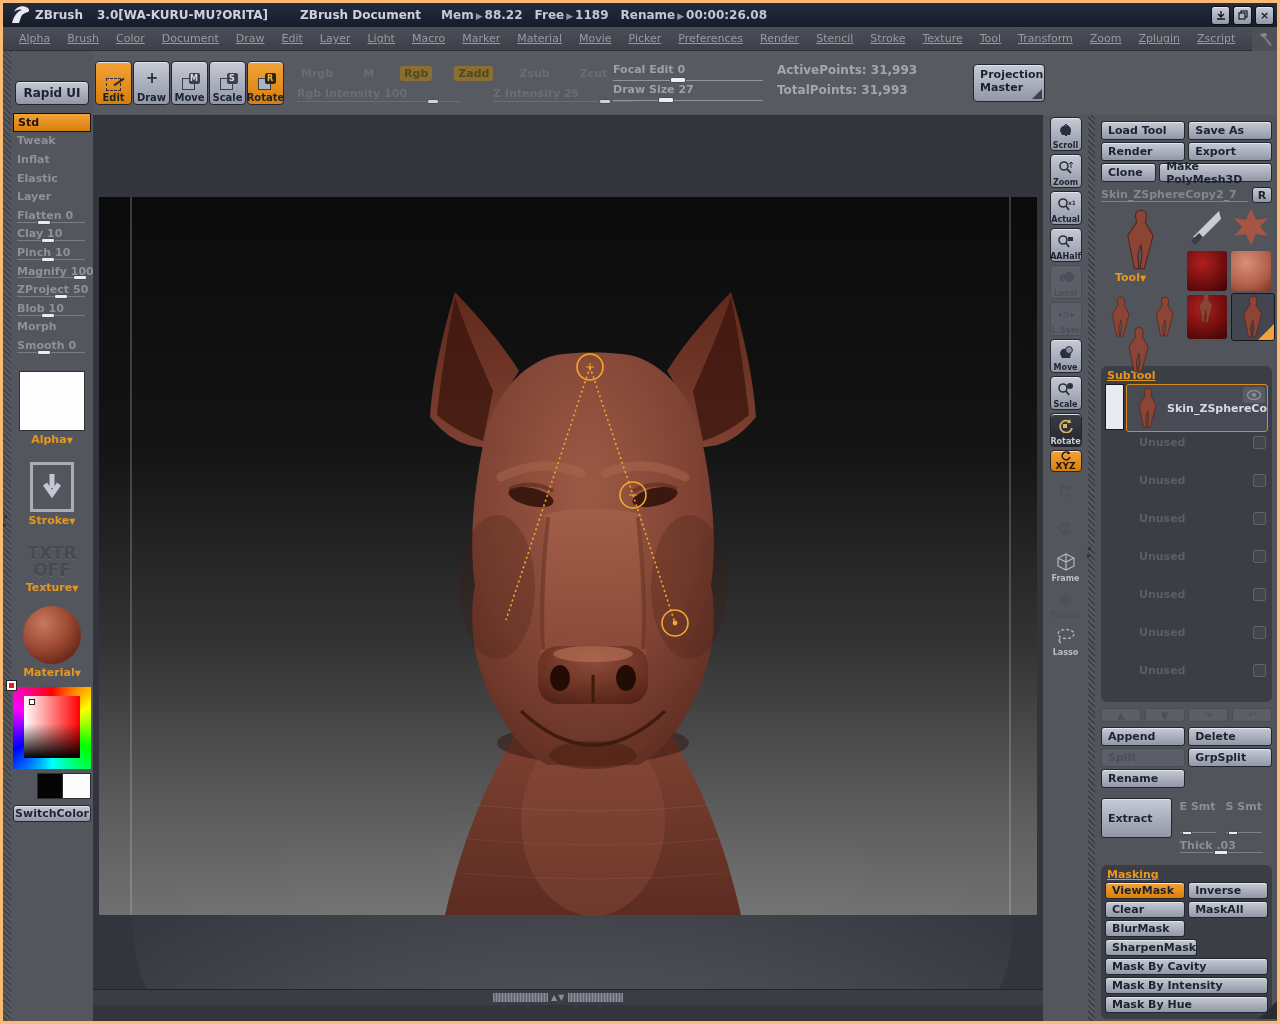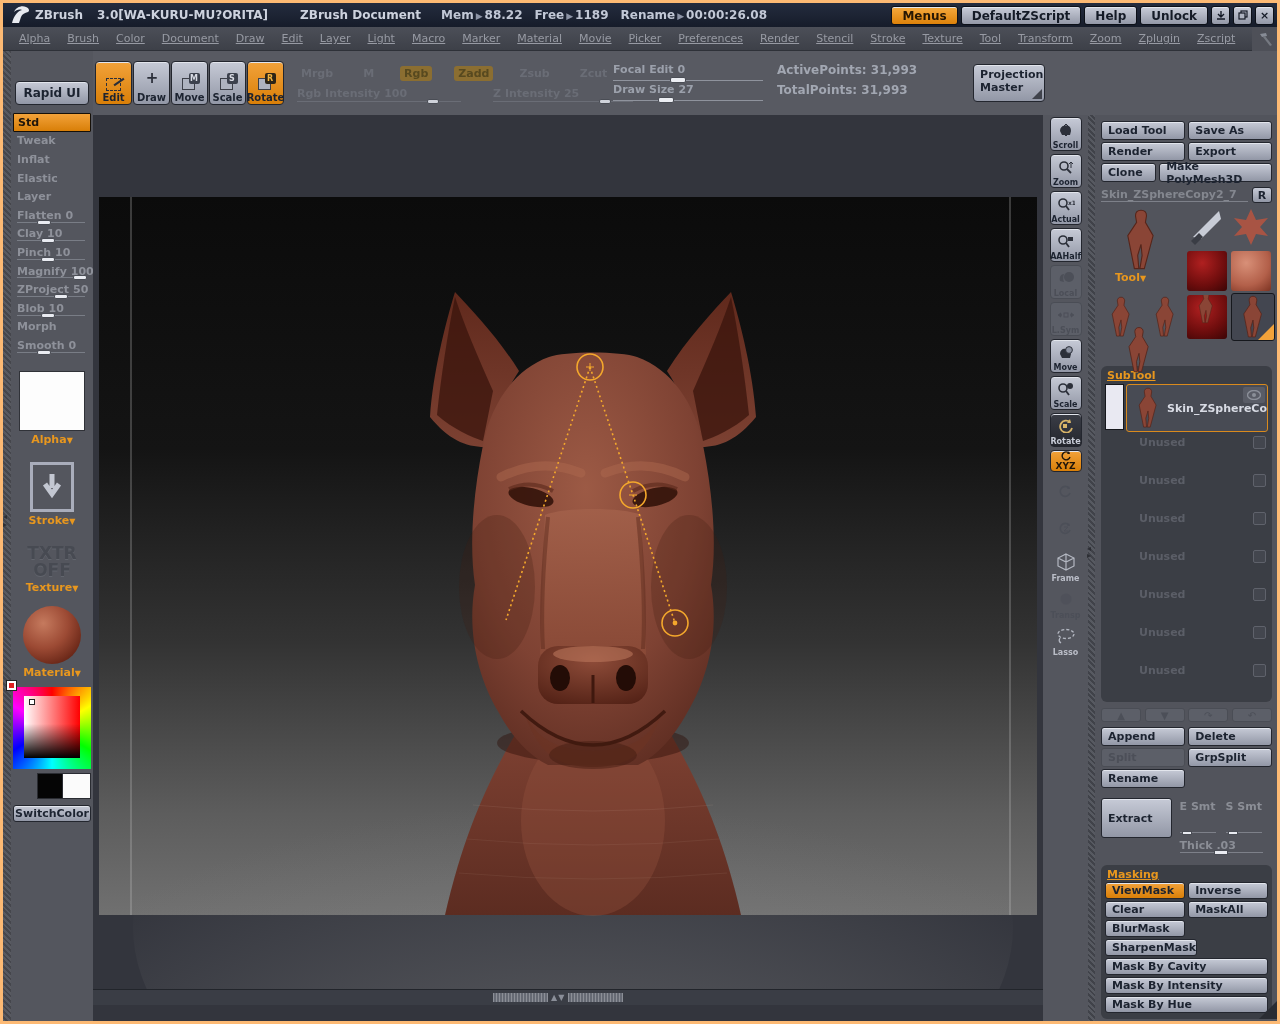--- a/index.html
+++ b/index.html
@@ -162,35 +162,20 @@
     <span class="tb-text">ZBrush</span>
     <span class="tb-text">3.0[WA-KURU-MU?ORITA]</span>
     <span class="tb-text" style="margin-left:18px">ZBrush Document</span>
     <div class="tb-stats">
 
     <span class="stat"><span>Mem</span><span class="arr">▶</span><span>88.22</span></span>
         <span class="stat"><span>Free</span><span class="arr">▶</span><span>1189</span></span>
         <span class="stat"><span>Rename</span><span class="arr">▶</span><span>00:00:26.08</span></span>
       </div>
     <div id="tb-spacer"></div>
-    <div style="display:flex">
-
-    <div class="tb-btn active n-menus">
-          <span>Menus</span>
-        </div>
-        <div class="tb-btn n-default-zscript">
-          <span>DefaultZScript</span>
-        </div>
-        <div class="tb-btn n-help">
-          <span>Help</span>
-        </div>
-        <div class="tb-btn n-unlock">
-          <span>Unlock</span>
-        </div>
-      </div>
     <div class="win-btn">
         <svg width="10" height="10" viewBox="0 0 10 10">
           <path d="M5 1 V6 M2 4 L5 7 L8 4 M1 9 H9" stroke="#141a26" stroke-width="1.4" fill="none"></path>
         </svg>
       </div>
     <div class="win-btn">
         <svg width="10" height="10" viewBox="0 0 10 10">
           <rect x="3" y="1" width="6" height="6" fill="none" stroke="#141a26" stroke-width="1.2"></rect>
           <rect x="1" y="3" width="6" height="6" fill="#aeb3c0" stroke="#141a26" stroke-width="1.2"></rect>
         </svg>

